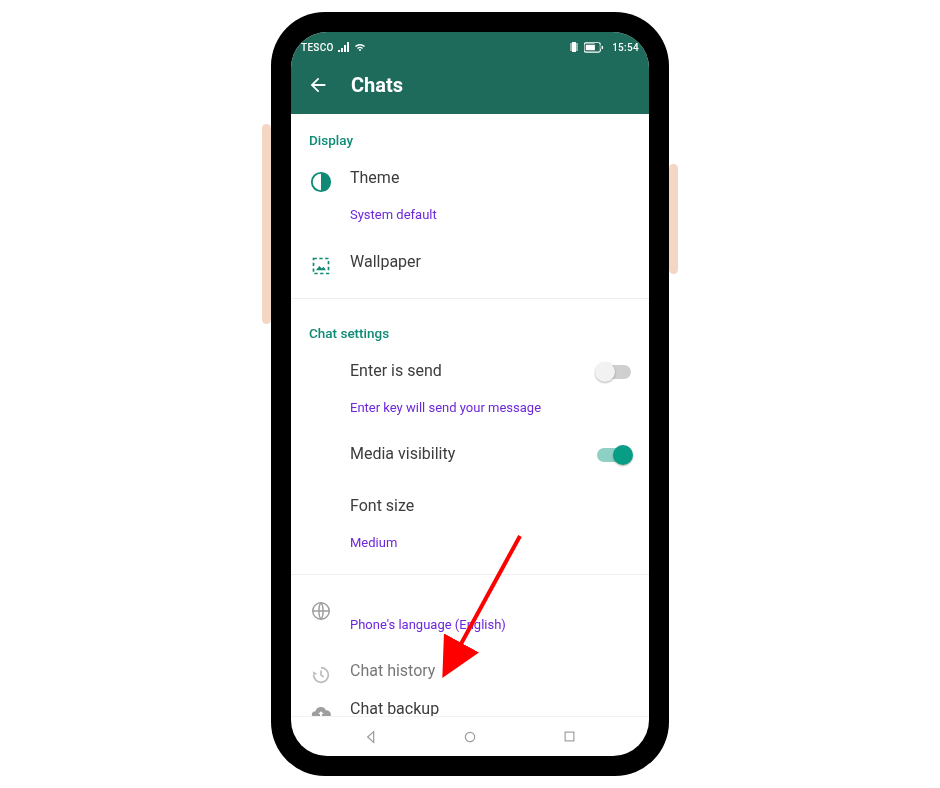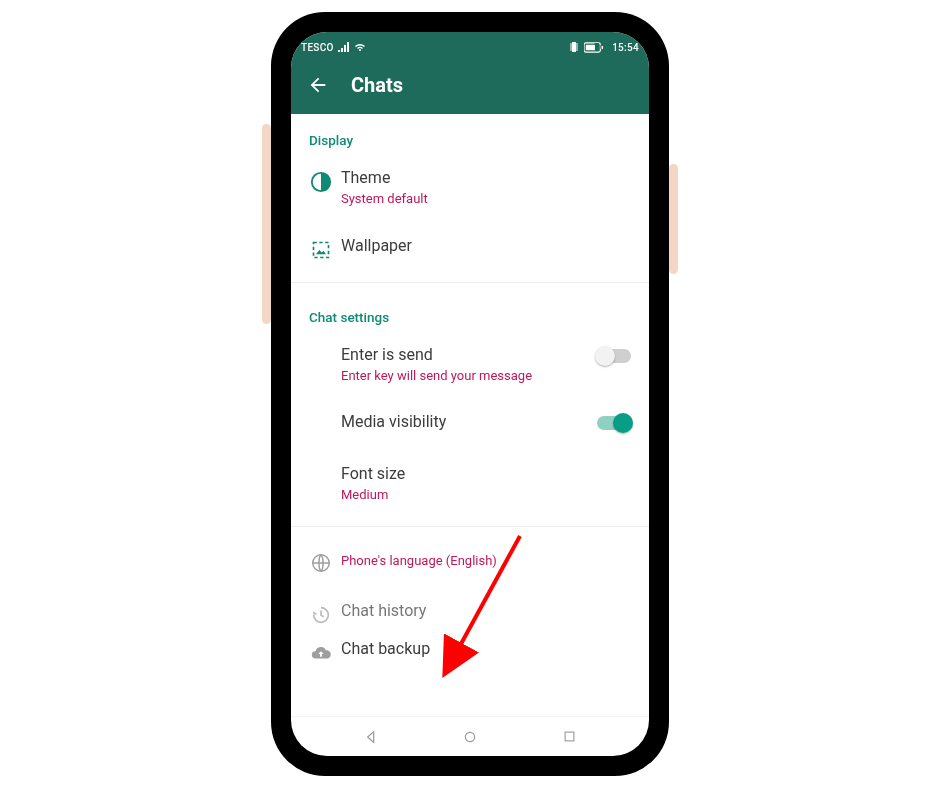--- a/index.html
+++ b/index.html
@@ -110,37 +110,37 @@
   }
   .section-label {
     color: #0e8a75;
     font-size: 13.5px;
     font-weight: 500;
     padding: 18px 18px 6px 18px;
   }
   .row {
     display: flex;
     align-items: flex-start;
-    gap: 8px;
+    gap: 17px;
     padding: 14px 18px;
     cursor: pointer;
   }
   .row .icon-slot {
     width: 24px;
     min-width: 24px;
     height: 24px;
     color: #0e8a75;
     display:flex; align-items:center; justify-content:center;
     position:relative;
     top:2px;
   }
   .row .icon-slot.gray { color: #9e9e9e; }
   .row .texts { flex:1; }
   .row .primary { color:#3c3c3c; font-size:16px; }
-  .row .secondary { color:#be185d; font-size:13px; margin-top:3px; line-height:1.35; }
+  .row .secondary { color:#6d28d9; font-size:13px; margin-top:19px; line-height:1.35; }
   .row .tail { display:flex; align-items:center; padding-top:4px; }
 
   .divider { height:1px; background:#eee; margin: 8px 0; }
 
   
   .toggle { position:relative; width:34px; height:14px; border-radius:8px; }
   .toggle .knob { position:absolute; top:-3px; width:20px; height:20px; border-radius:50%; box-shadow:0 1px 2px rgba(0,0,0,.3); }
   .toggle.off { background:#cfcfcf; }
   .toggle.off .knob { left:-2px; background:#f2f2f2; }
   .toggle.on { background:#8fd0c4; }

